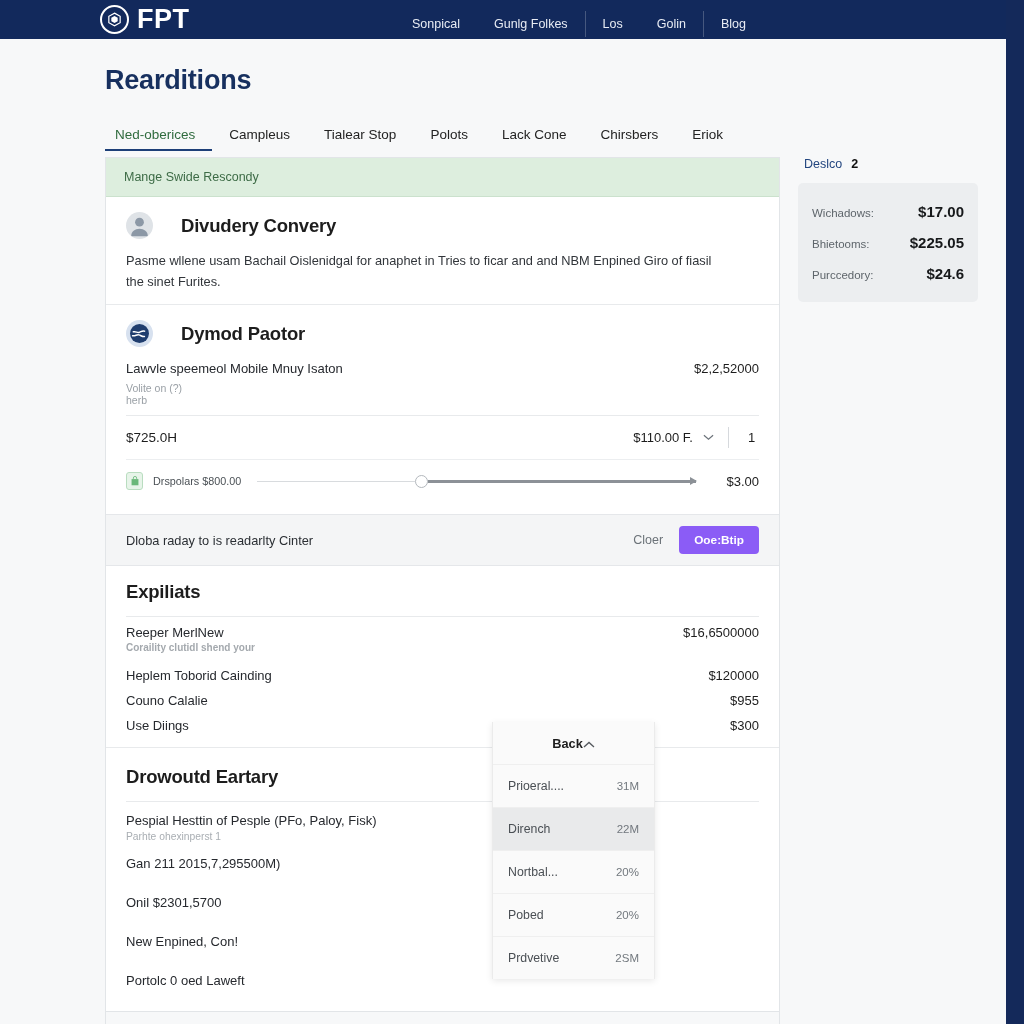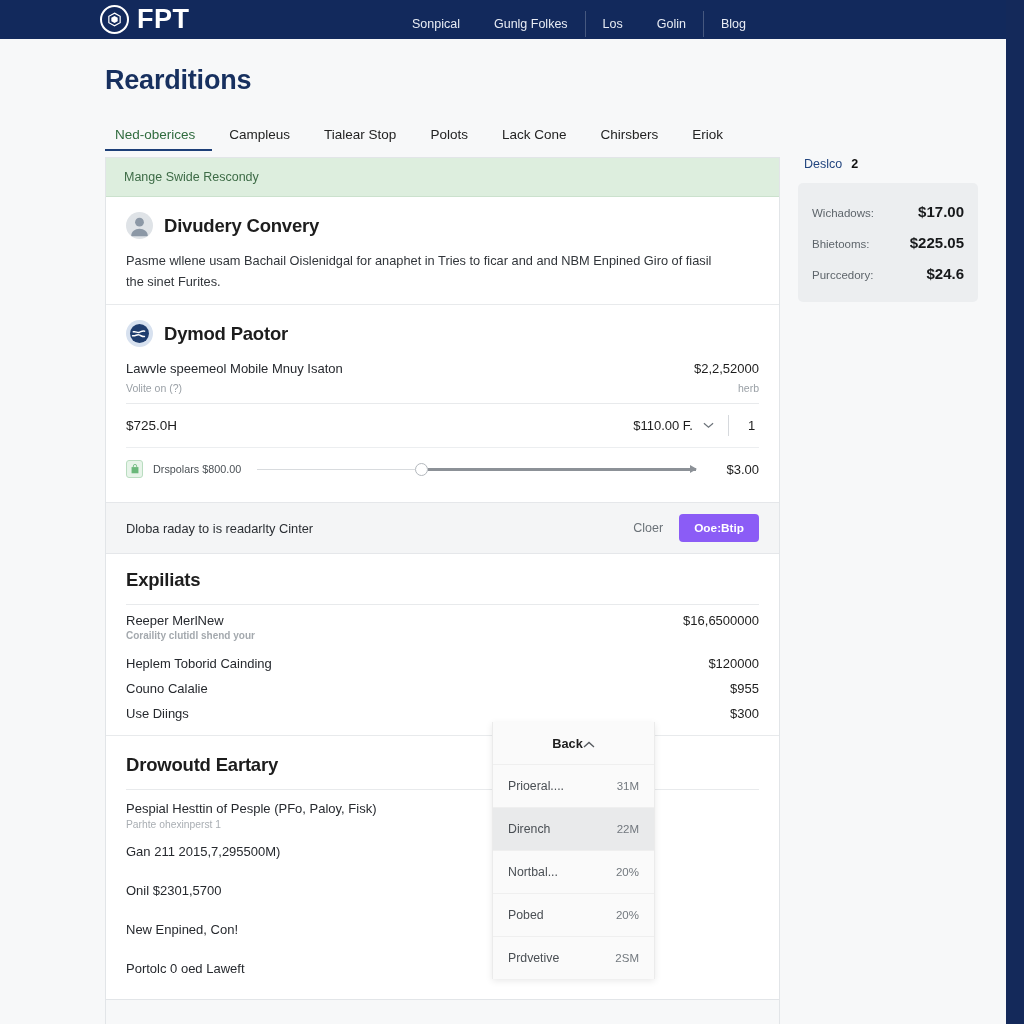--- a/index.html
+++ b/index.html
@@ -148,21 +148,21 @@
     padding: 12px 18px;
     font-size: 12.5px;
     color: #3d6b46;
   }
 
   .section { padding: 15px 20px 12px 20px; }
 
   .sec-head {
     display: flex;
     align-items: center;
-    gap: 11px;
+    gap: 28px;
     margin-bottom: 12px;
   }
   .sec-head h2 {
     font-size: 18.5px;
     font-weight: bold;
     color: #1d1d1d;
     letter-spacing: -0.2px;
   }
   .avatar {
     width: 27px; height: 27px;
@@ -197,20 +197,21 @@
     padding-top: 2px;
   }
   .prow .amt { font-size: 13px; color: #1d1d1d; }
   .prow-sub {
     display: flex;
     justify-content: space-between;
     align-items: baseline;
     font-size: 10.5px;
     color: #9aa0a6;
     padding-top: 6px;
+    flex-direction: column;
   }
 
   .optrow {
     display: flex;
     align-items: center;
     justify-content: space-between;
     border-top: 1px solid #e8eaec;
     margin-top: 9px;
     padding: 11px 0 11px 0;
   }

